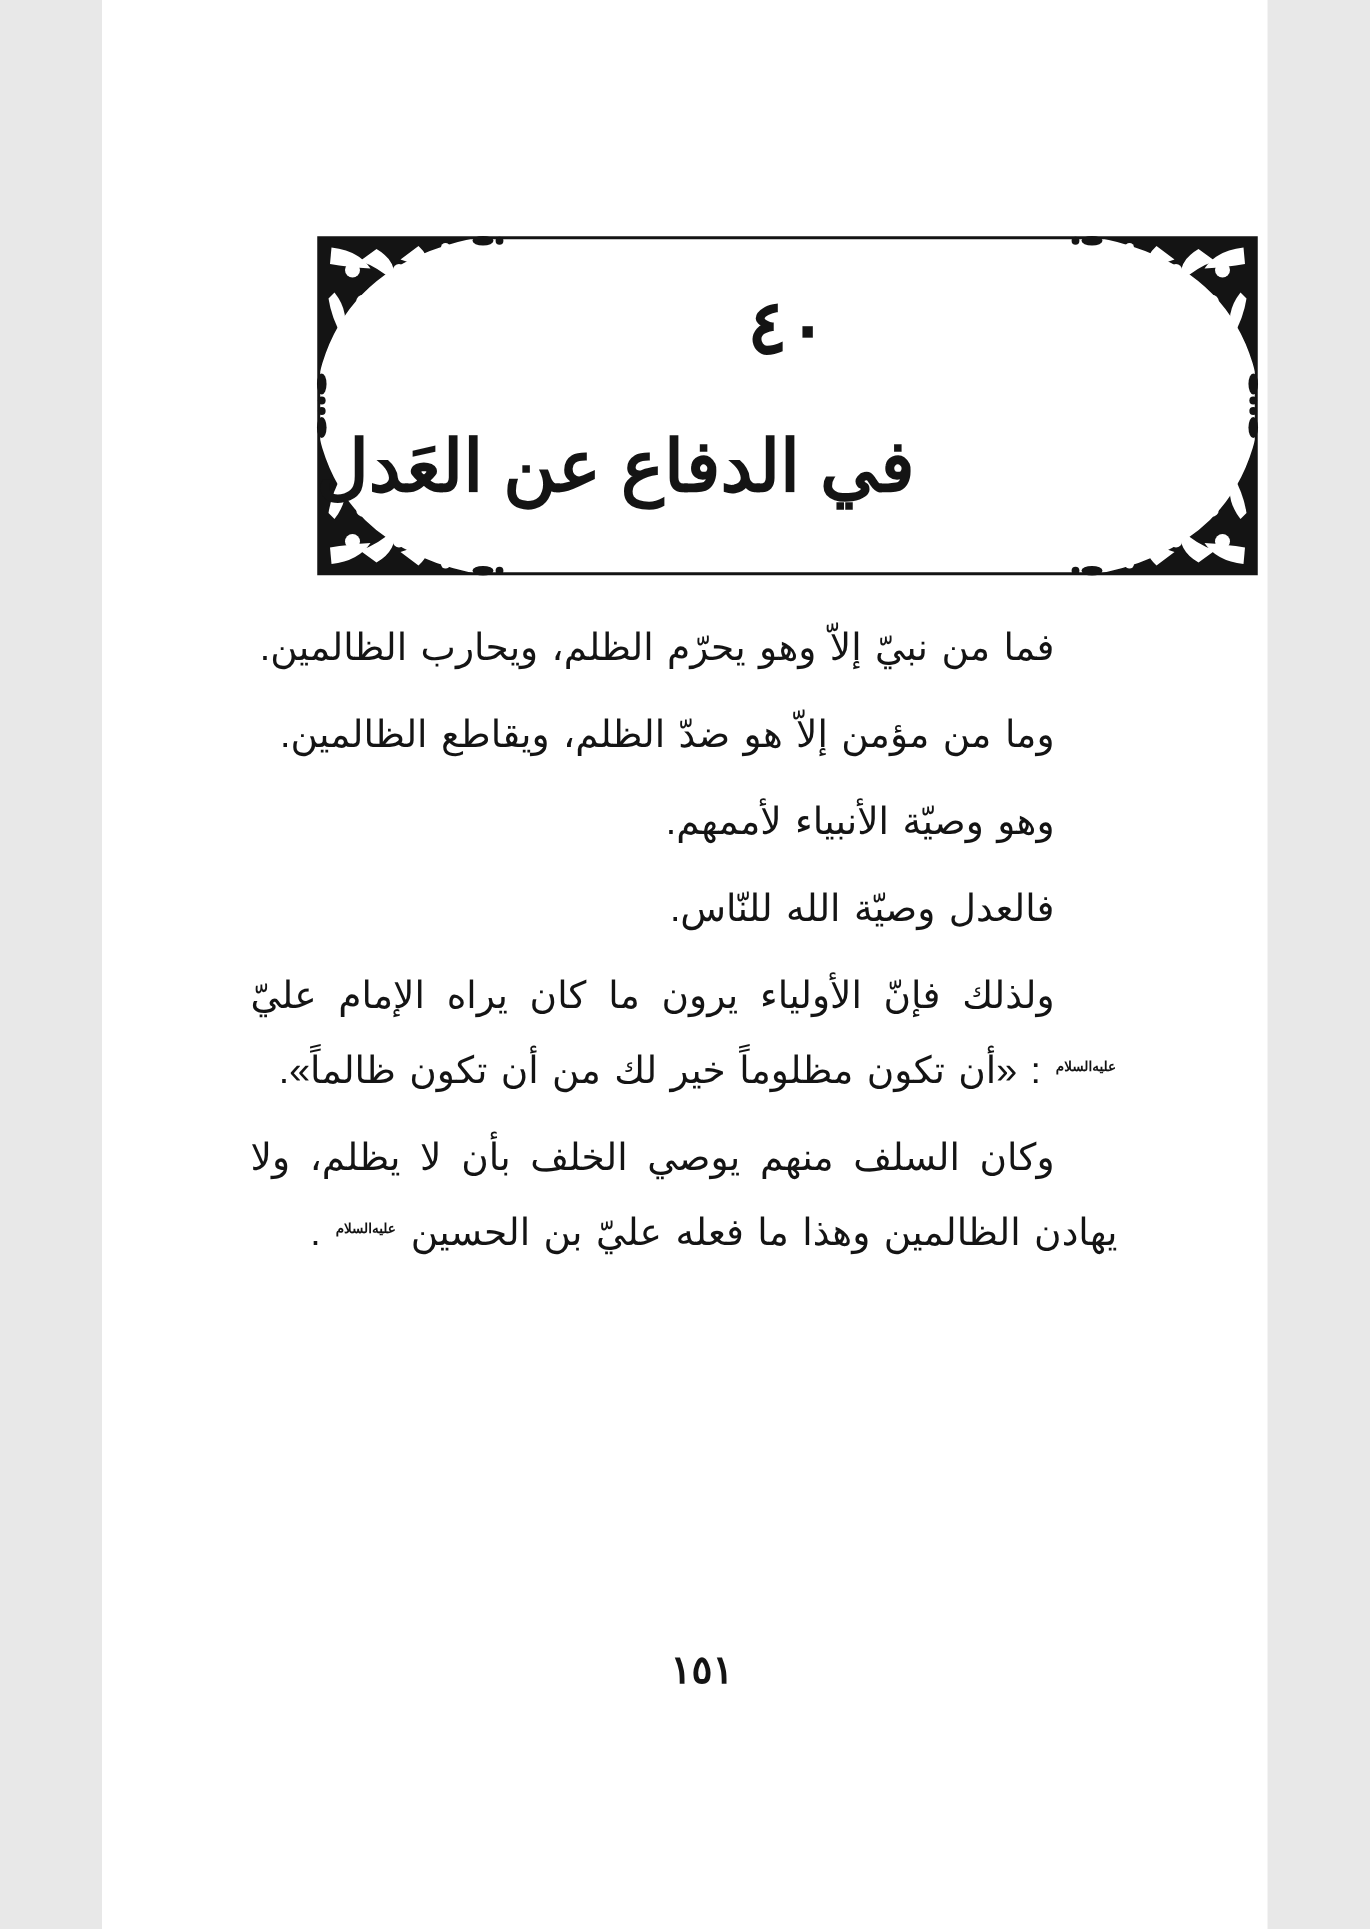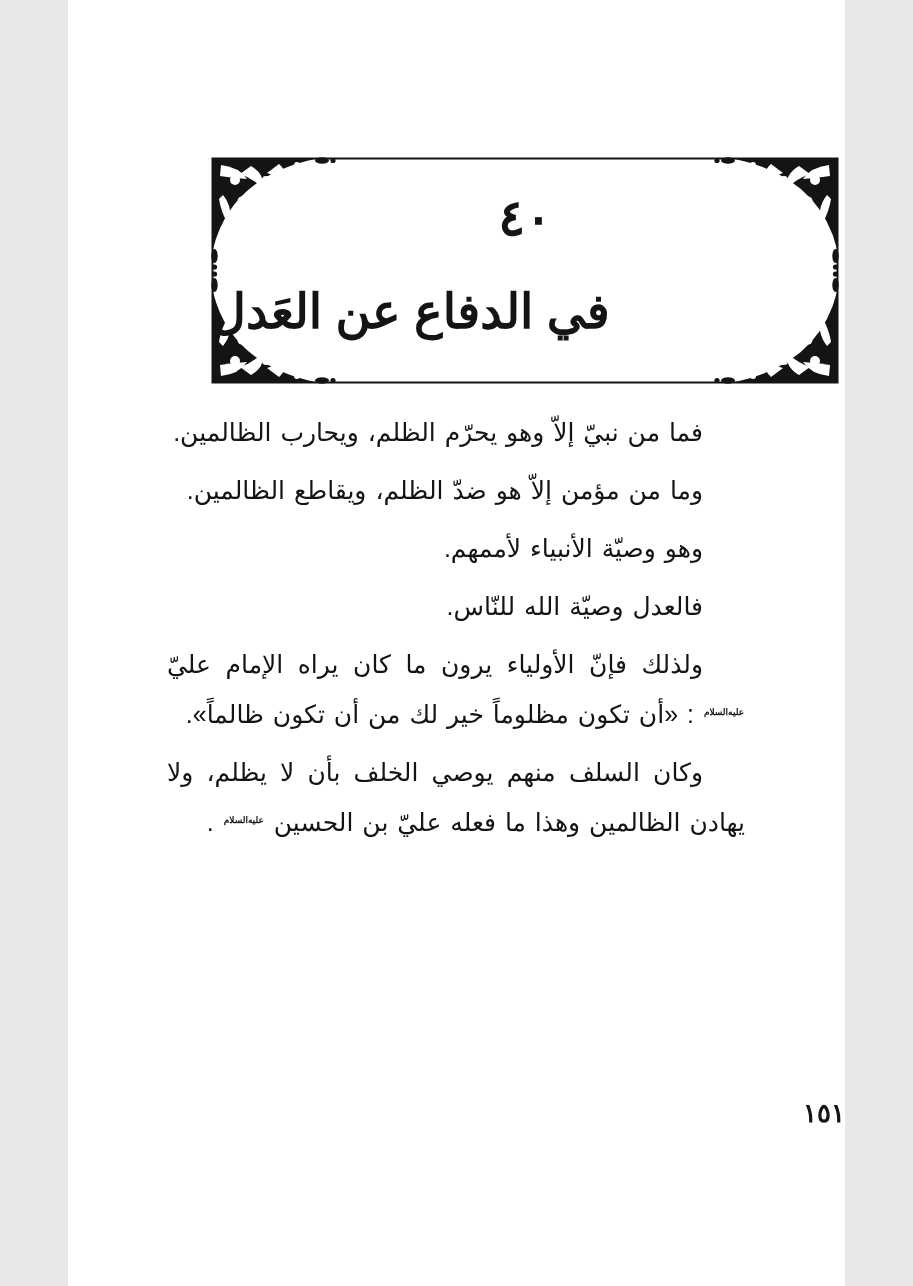--- a/index.html
+++ b/index.html
@@ -80,21 +80,21 @@
     transform: translateY(-4px);
     margin: 0 1px;
     text-indent: 0;
   }
   .honorific span { display: block; }
   .page-number {
     position: absolute;
     top: 1098px;
     left: 0;
     width: 100%;
-    text-align: right;
+    text-align: center;
     font-size: 26px;
     font-weight: 700;
     letter-spacing: 3px;
     padding-left: 23px;
   }
 </style>
 </head>
 <body>
 
 <div class="page">

